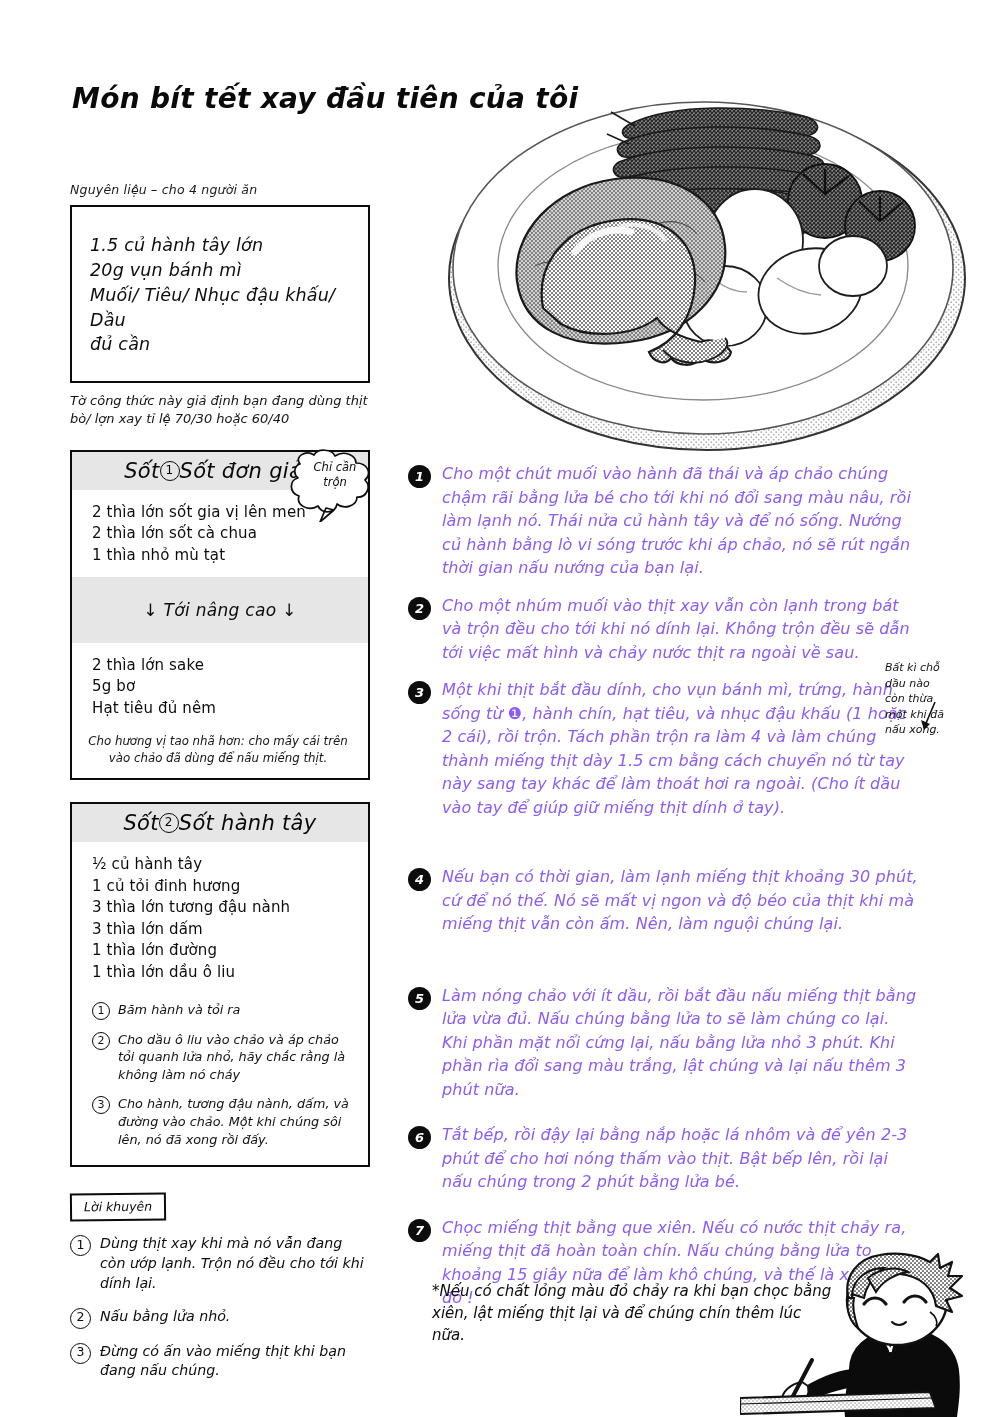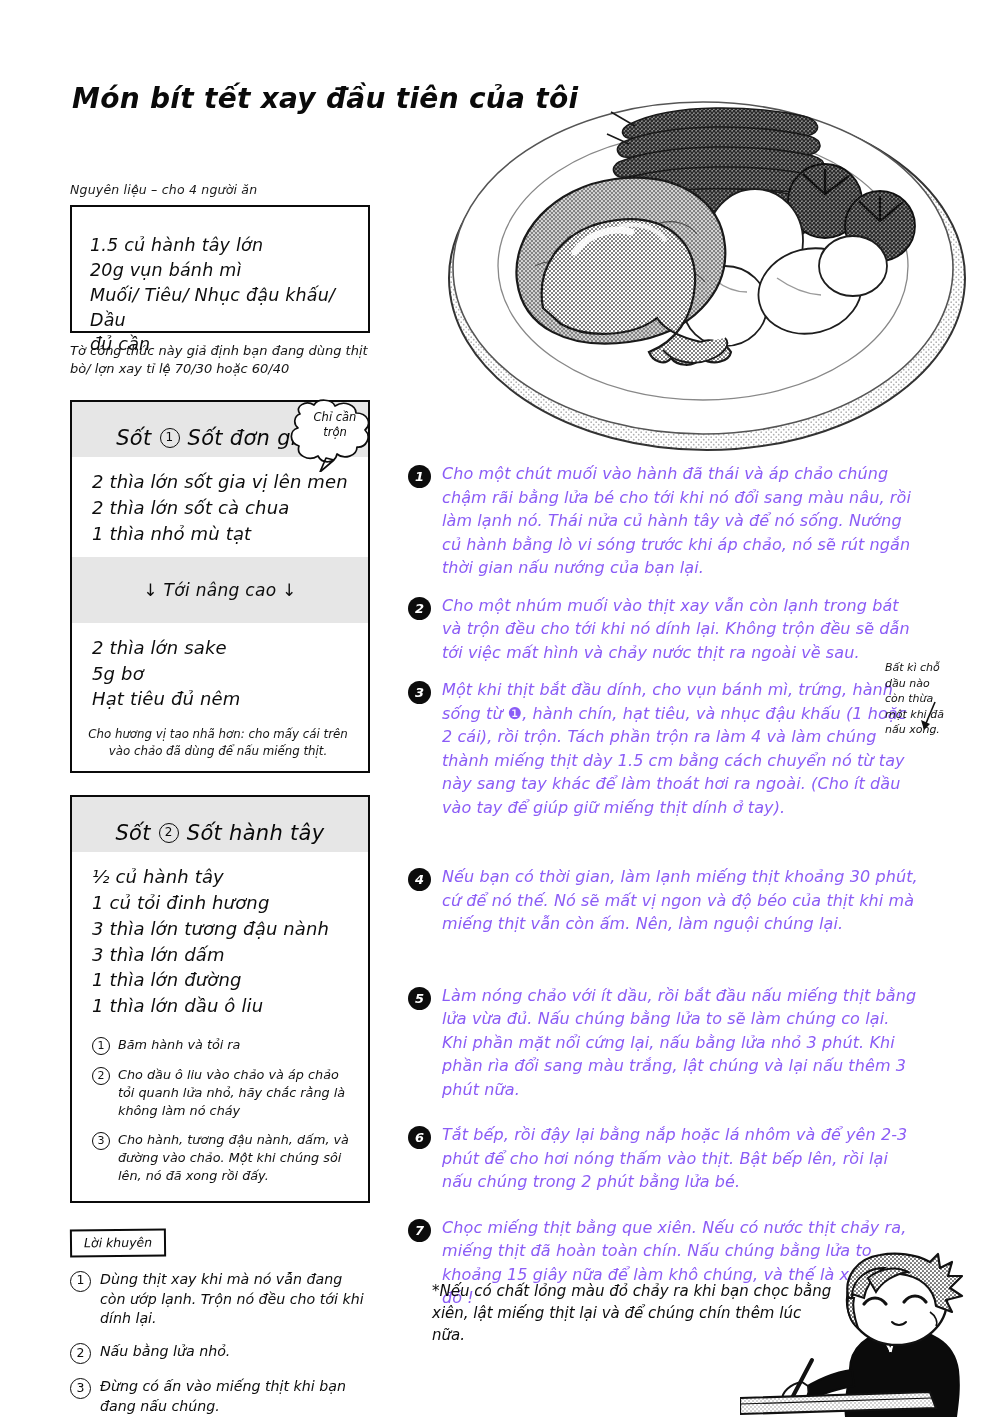--- a/index.html
+++ b/index.html
@@ -43,21 +43,21 @@
     margin-bottom: 8px;
     letter-spacing: 0.2px;
   }
 
   .hard-box {
     border: 2.5px solid #0b0b0b;
     background: #ffffff;
   }
 
   #ingredients-box {
-    height: 128px;
+    height: 178px;
     padding: 26px 16px 10px 18px;
   }
   .ing-line {
     font-size: 17.5px;
     font-style: italic;
     line-height: 1.42;
     color: #0d0d0d;
     letter-spacing: 0.2px;
   }
 
@@ -78,45 +78,43 @@
   }
   .sauce-header {
     background: #e6e6e6;
     padding: 7px 0 7px 0;
     text-align: center;
     position: relative;
   }
   .sauce-header-inner {
     display: inline-flex;
     align-items: center;
-    gap: 8px;
+    gap: 0;
     font-size: 21px;
     font-style: italic;
     color: #080808;
     letter-spacing: 0.3px;
-    margin-top: 17px;
   }
   .circ-num {
     display: inline-flex;
     align-items: center;
     justify-content: center;
     width: 20px; height: 20px;
     border: 1.6px solid #0a0a0a;
     border-radius: 50%;
     font-size: 12px;
     font-style: normal;
     line-height: 1;
     padding-bottom: 1px;
   }
   .sauce-body {
     padding: 12px 18px 10px 20px;
   }
   .sauce-line {
-    font-size: 18px;
-    font-style: italic;
+    font-size: 15px;
     line-height: 1.44;
     color: #0d0d0d;
     letter-spacing: 0.15px;
   }
   .divider-band {
     background: #e6e6e6;
     text-align: center;
     padding: 23px 0;
     font-size: 17px;
     font-style: italic;

